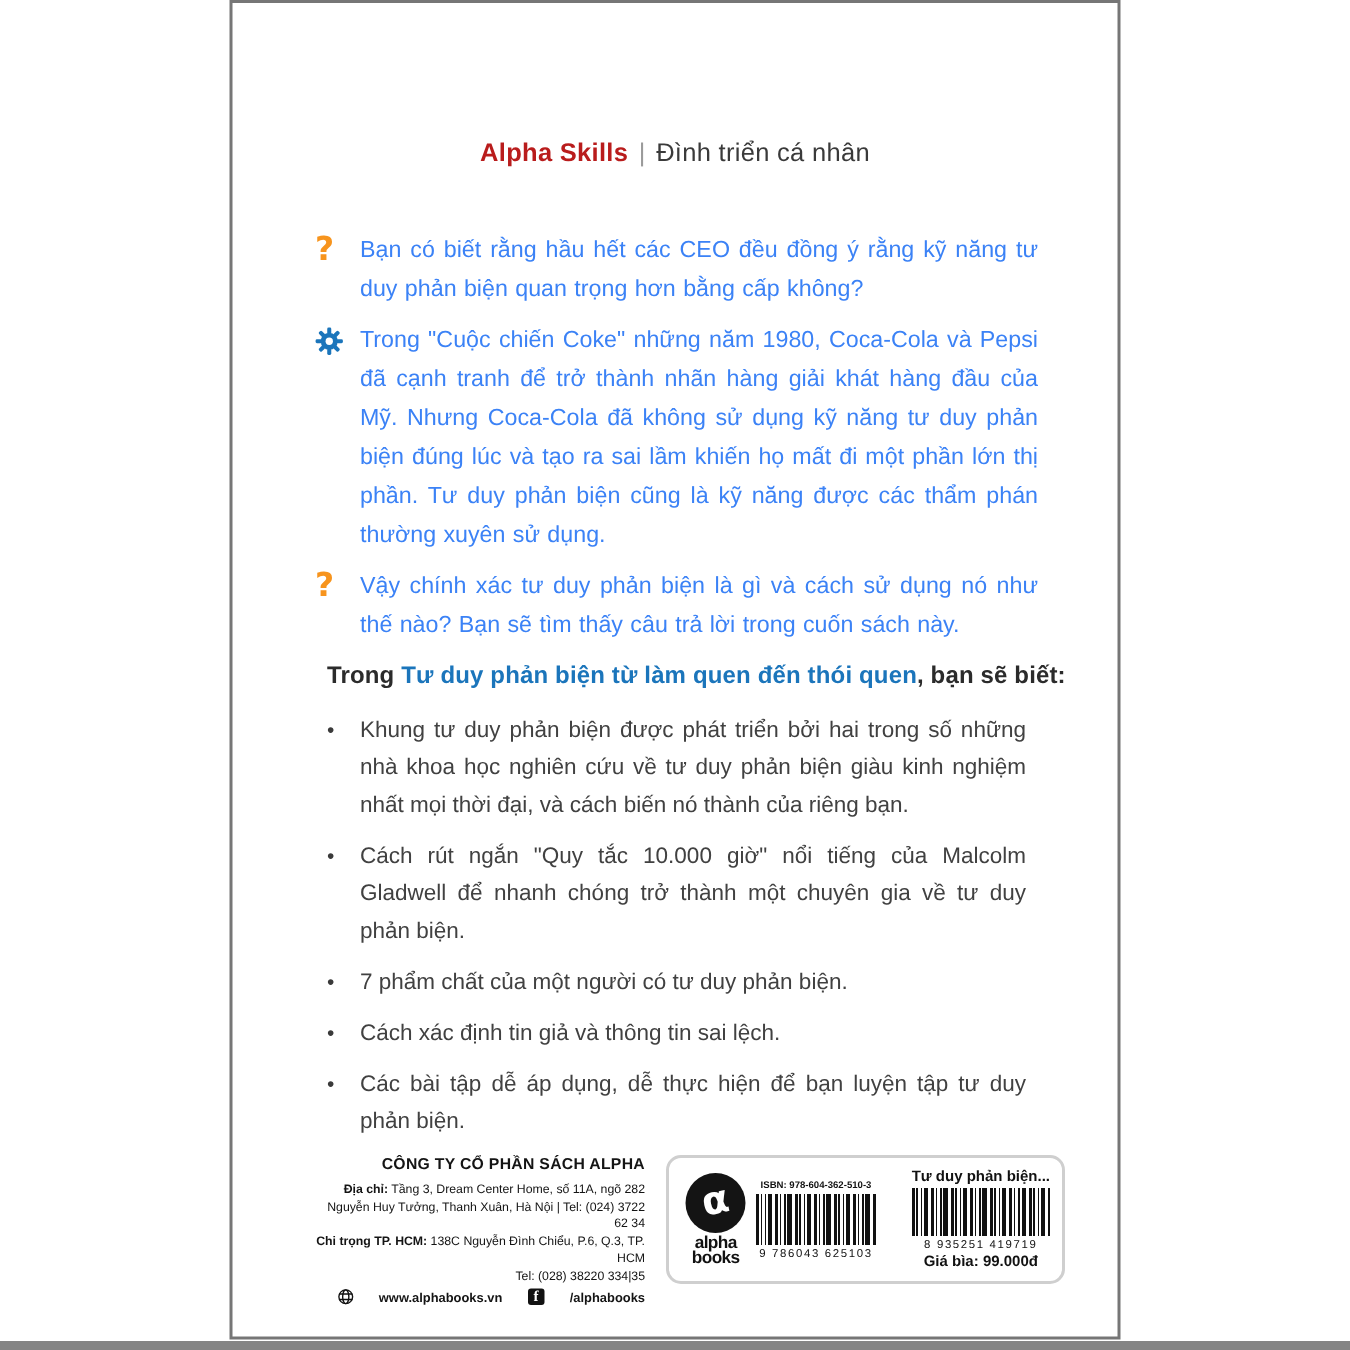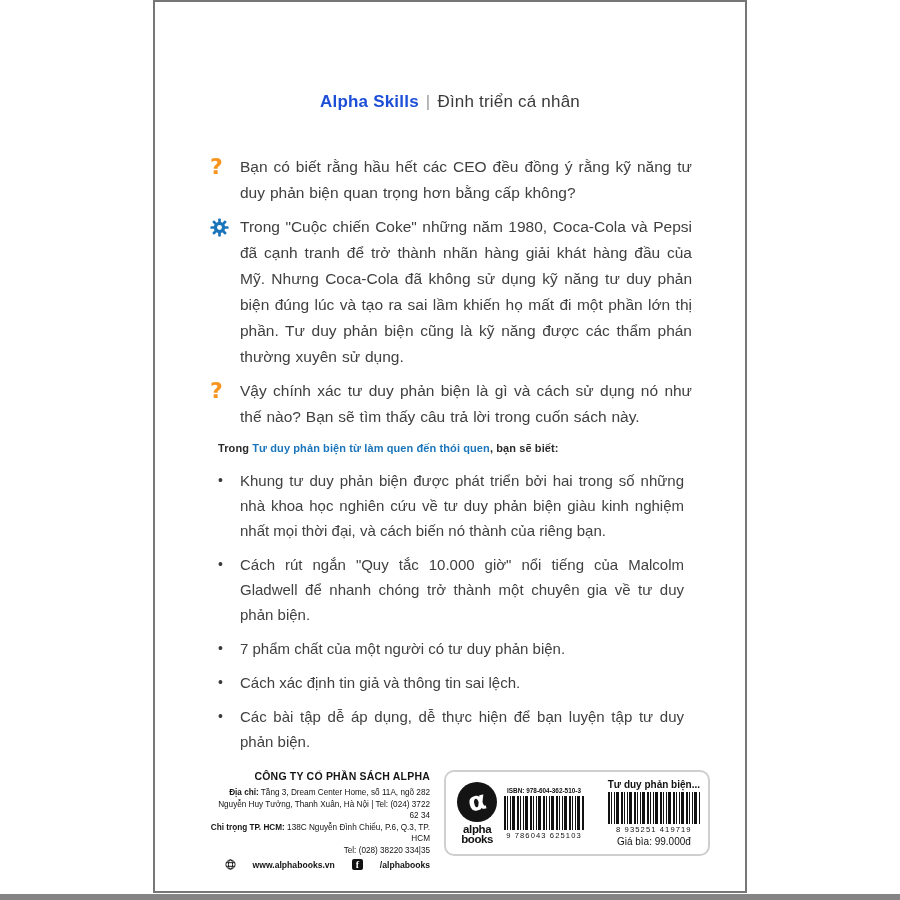--- a/index.html
+++ b/index.html
@@ -9,35 +9,35 @@
     -webkit-font-smoothing:antialiased;
   }
   .cover-card{
     position:absolute;left:153px;top:0;width:594px;height:893px;
     box-sizing:border-box;border:2px solid #767676;background:#fff;
   }
   .bottom-strip{position:absolute;left:0;bottom:0;width:900px;height:6px;background:#848484;}
 
   
   .brand-line{margin-top:90px;text-align:center;font-size:17px;line-height:20px;color:#2e2e2e;letter-spacing:.2px;}
-  .brand-line .brand{font-weight:bold;color:#1d4ed8;}
+  .brand-line .brand{font-weight:bold;color:#b91c1c;}
   .brand-line .sep{color:#9a9a9a;margin:0 7px;font-weight:400;}
   .brand-line .cat{color:#3a3a3a;}
 
   
   .content{margin:42px 0 0 55px;width:482px;}
   .ipara{display:flex;margin-bottom:8px;font-size:15.5px;line-height:26px;word-spacing:.6px;}
   .ipara .icon-col{flex:0 0 30px;}
-  .ipara .ptext{flex:1;text-align:justify;color:#404040;}
+  .ipara .ptext{flex:1;text-align:justify;color:#3b82f6;}
   .q-glyph{display:inline-block;font-family:"DejaVu Sans",sans-serif;font-weight:bold;
     font-size:22px;line-height:24px;color:#F7941D;margin-top:1px;}
   .gear-wrap{display:inline-block;margin-top:4px;}
 
   
-  .highlight{margin:12px 0 0 8px;font-size:11px;font-weight:bold;color:#2b2b2b;white-space:nowrap;letter-spacing:.1px;}
+  .highlight{margin:12px 0 0 8px;font-size:16px;font-weight:bold;color:#2b2b2b;white-space:nowrap;letter-spacing:.1px;}
   .highlight .book-title{color:#1B75BB;}
 
   
   .bullets{margin:14px 0 0 8px;padding:0;list-style:none;width:466px;}
   .bullets li{display:flex;margin-bottom:9px;font-size:15px;line-height:25px;}
   .bullet-dot{flex:0 0 22px;color:#3a3a3a;font-size:14px;}
   .bullet-text{flex:1;text-align:justify;color:#414141;}
 
   
   .footer{position:absolute;left:55px;top:768px;width:500px;display:flex;align-items:flex-start;background:#fff;}
@@ -65,21 +65,21 @@
   .bc-col{text-align:center;}
   .bc1{width:86px;margin-left:4px;}
   .bc2{width:96px;margin-left:8px;padding-left:16px;}
   .bc-label-small{font-size:6.4px;font-weight:bold;white-space:nowrap;color:#111;}
   .bc-label-big{font-size:10px;font-weight:bold;white-space:nowrap;color:#111;margin-bottom:1px;}
   .bars{height:32px;margin-top:2px;
     background:repeating-linear-gradient(90deg,#111 0 2px,#fff 2px 3px,#111 3px 4px,#fff 4px 6px,
       #111 6px 7px,#fff 7px 8px,#111 8px 11px,#fff 11px 13px);}
   .bars.tall{height:34px;}
   .bc-digits{font-size:7.6px;letter-spacing:1.1px;margin-top:1px;white-space:nowrap;color:#111;}
-  .price{font-size:10px;font-weight:normal;margin-top:2px;color:#111;}
+  .price{font-size:10px;font-weight:bold;margin-top:2px;color:#111;}
 </style>
 </head>
 <body>
 
 <div class="cover-card">
 
   <div class="brand-line">
     <span class="brand">Alpha Skills</span><span class="sep">|</span><span class="cat">Đình triển cá nhân</span>
   </div>
 

